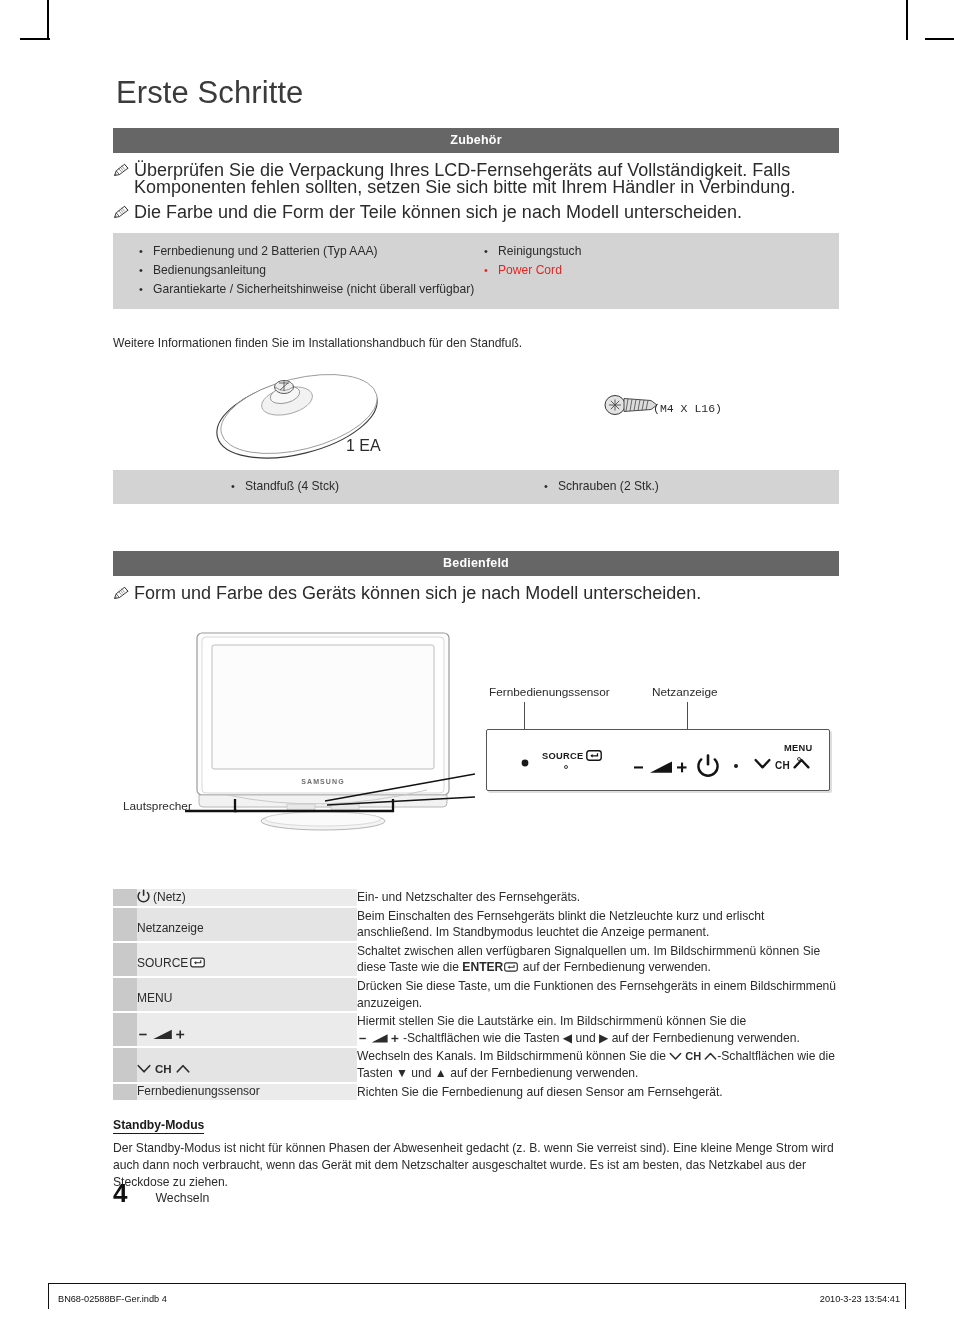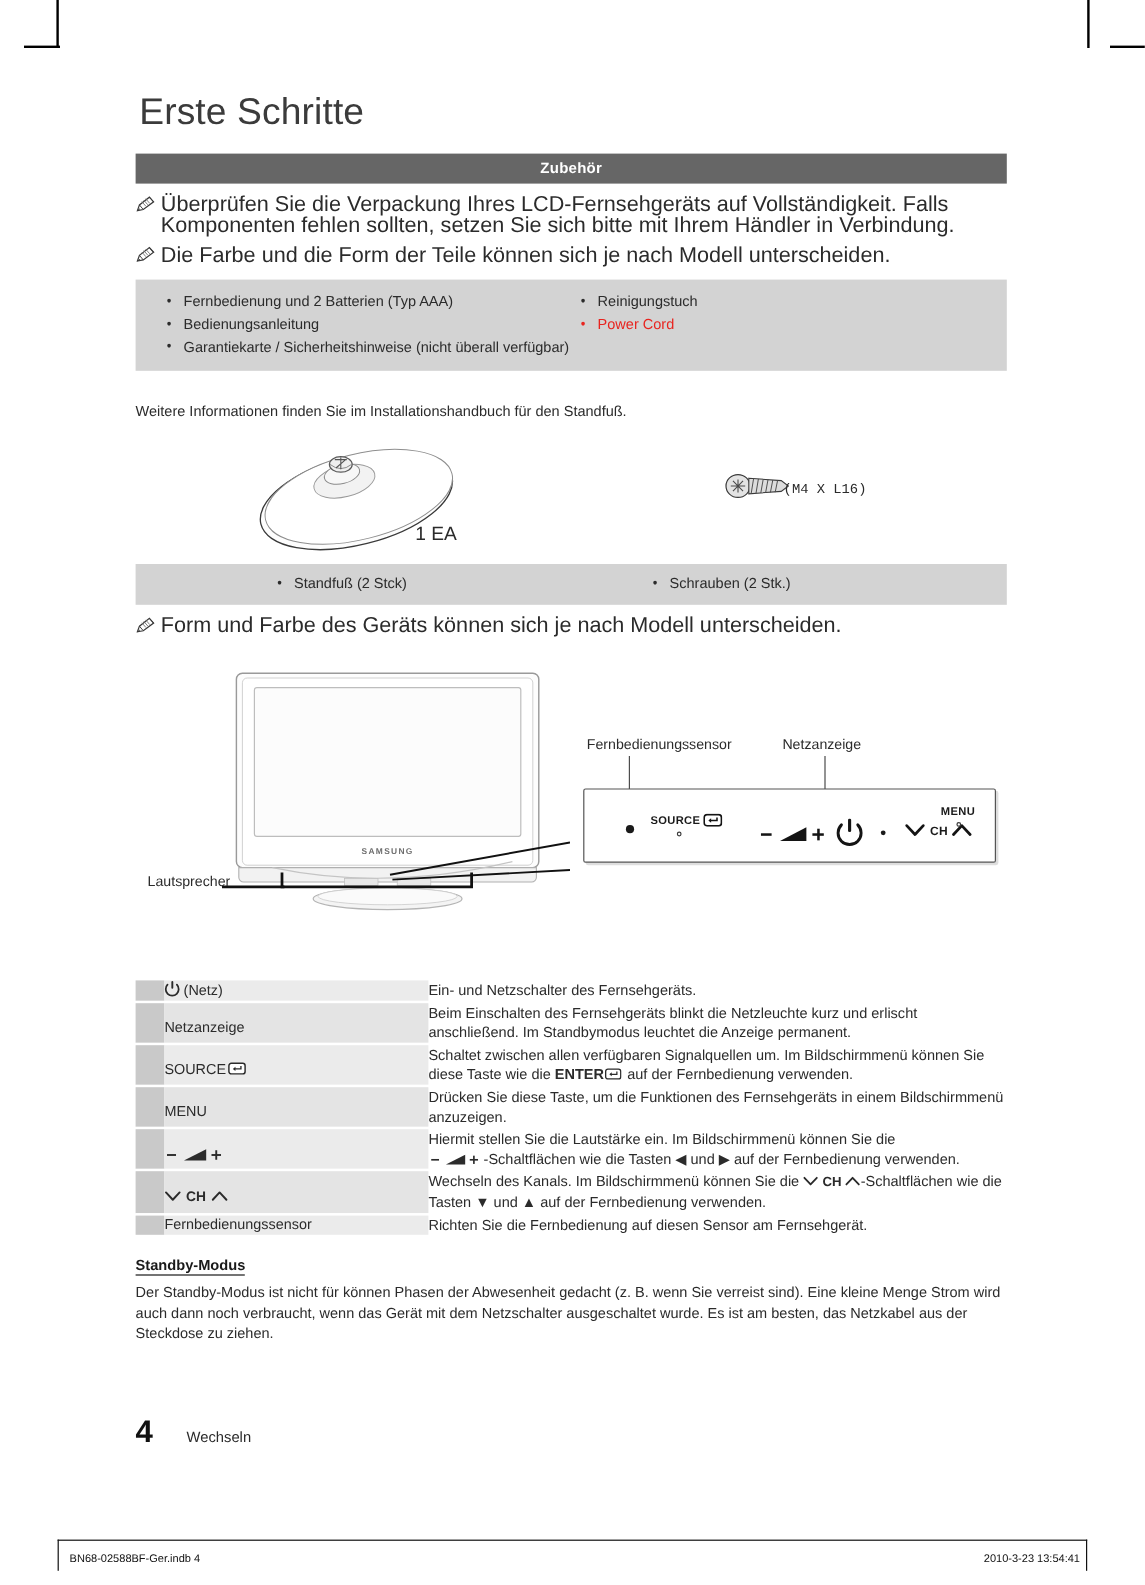--- a/index.html
+++ b/index.html
@@ -275,31 +275,32 @@
       <path d="M20 4.5 L47 6.5 L53 11 L47 15.5 L20 17.5 Z" fill="#dcdcdc" stroke="#3a3a3a" stroke-width=".9"></path>
       <path d="M24 4.8 L22 17.2 M28 5.1 L26 17 M32 5.4 L30 16.8 M36 5.7 L34 16.6 M40 6 L38 16.4 M44 6.3 L42 16.2" stroke="#4a4a4a" stroke-width=".8"></path>
     </svg>
     <div class="screw-label">(M4 X L16)</div>
   </div>
 
   <div class="parts-box">
     <div class="acc-col">
       <div class="li">
         <span class="dot">•</span>
-        <span>Standfuß (2 Stck)</span>
+        <span>Standfuß (4 Stck)</span>
       </div>
     </div>
     <div class="acc-col right">
       <div class="li">
         <span class="dot">•</span>
         <span>Schrauben (2 Stk.)</span>
       </div>
     </div>
   </div>
 
+  <div class="section-bar" style="margin-top:47px;">Bedienfeld</div>
 
   <div class="note">
     <span class="pencil">
       <svg width="17" height="14" viewBox="0 0 17 14">
         <path d="M1.5 12.5 L3.2 7.8 L11.5 1.3 L15 5.2 L6.4 11.6 Z" fill="#fff" stroke="#3a3a3a" stroke-width="1"></path>
         <path d="M3.2 7.8 L6.4 11.6" stroke="#3a3a3a" stroke-width=".8"></path>
         <path d="M11.5 1.3 L15 5.2" stroke="#3a3a3a" stroke-width=".8"></path>
         <path d="M5.2 5.0 L8.6 8.9 M6.8 3.8 L10.2 7.7 M8.4 2.6 L11.8 6.5" stroke="#6a6a6a" stroke-width=".7"></path>
         <path d="M1.5 12.5 L3.6 11.0" stroke="#3a3a3a" stroke-width=".8"></path>
       </svg>

